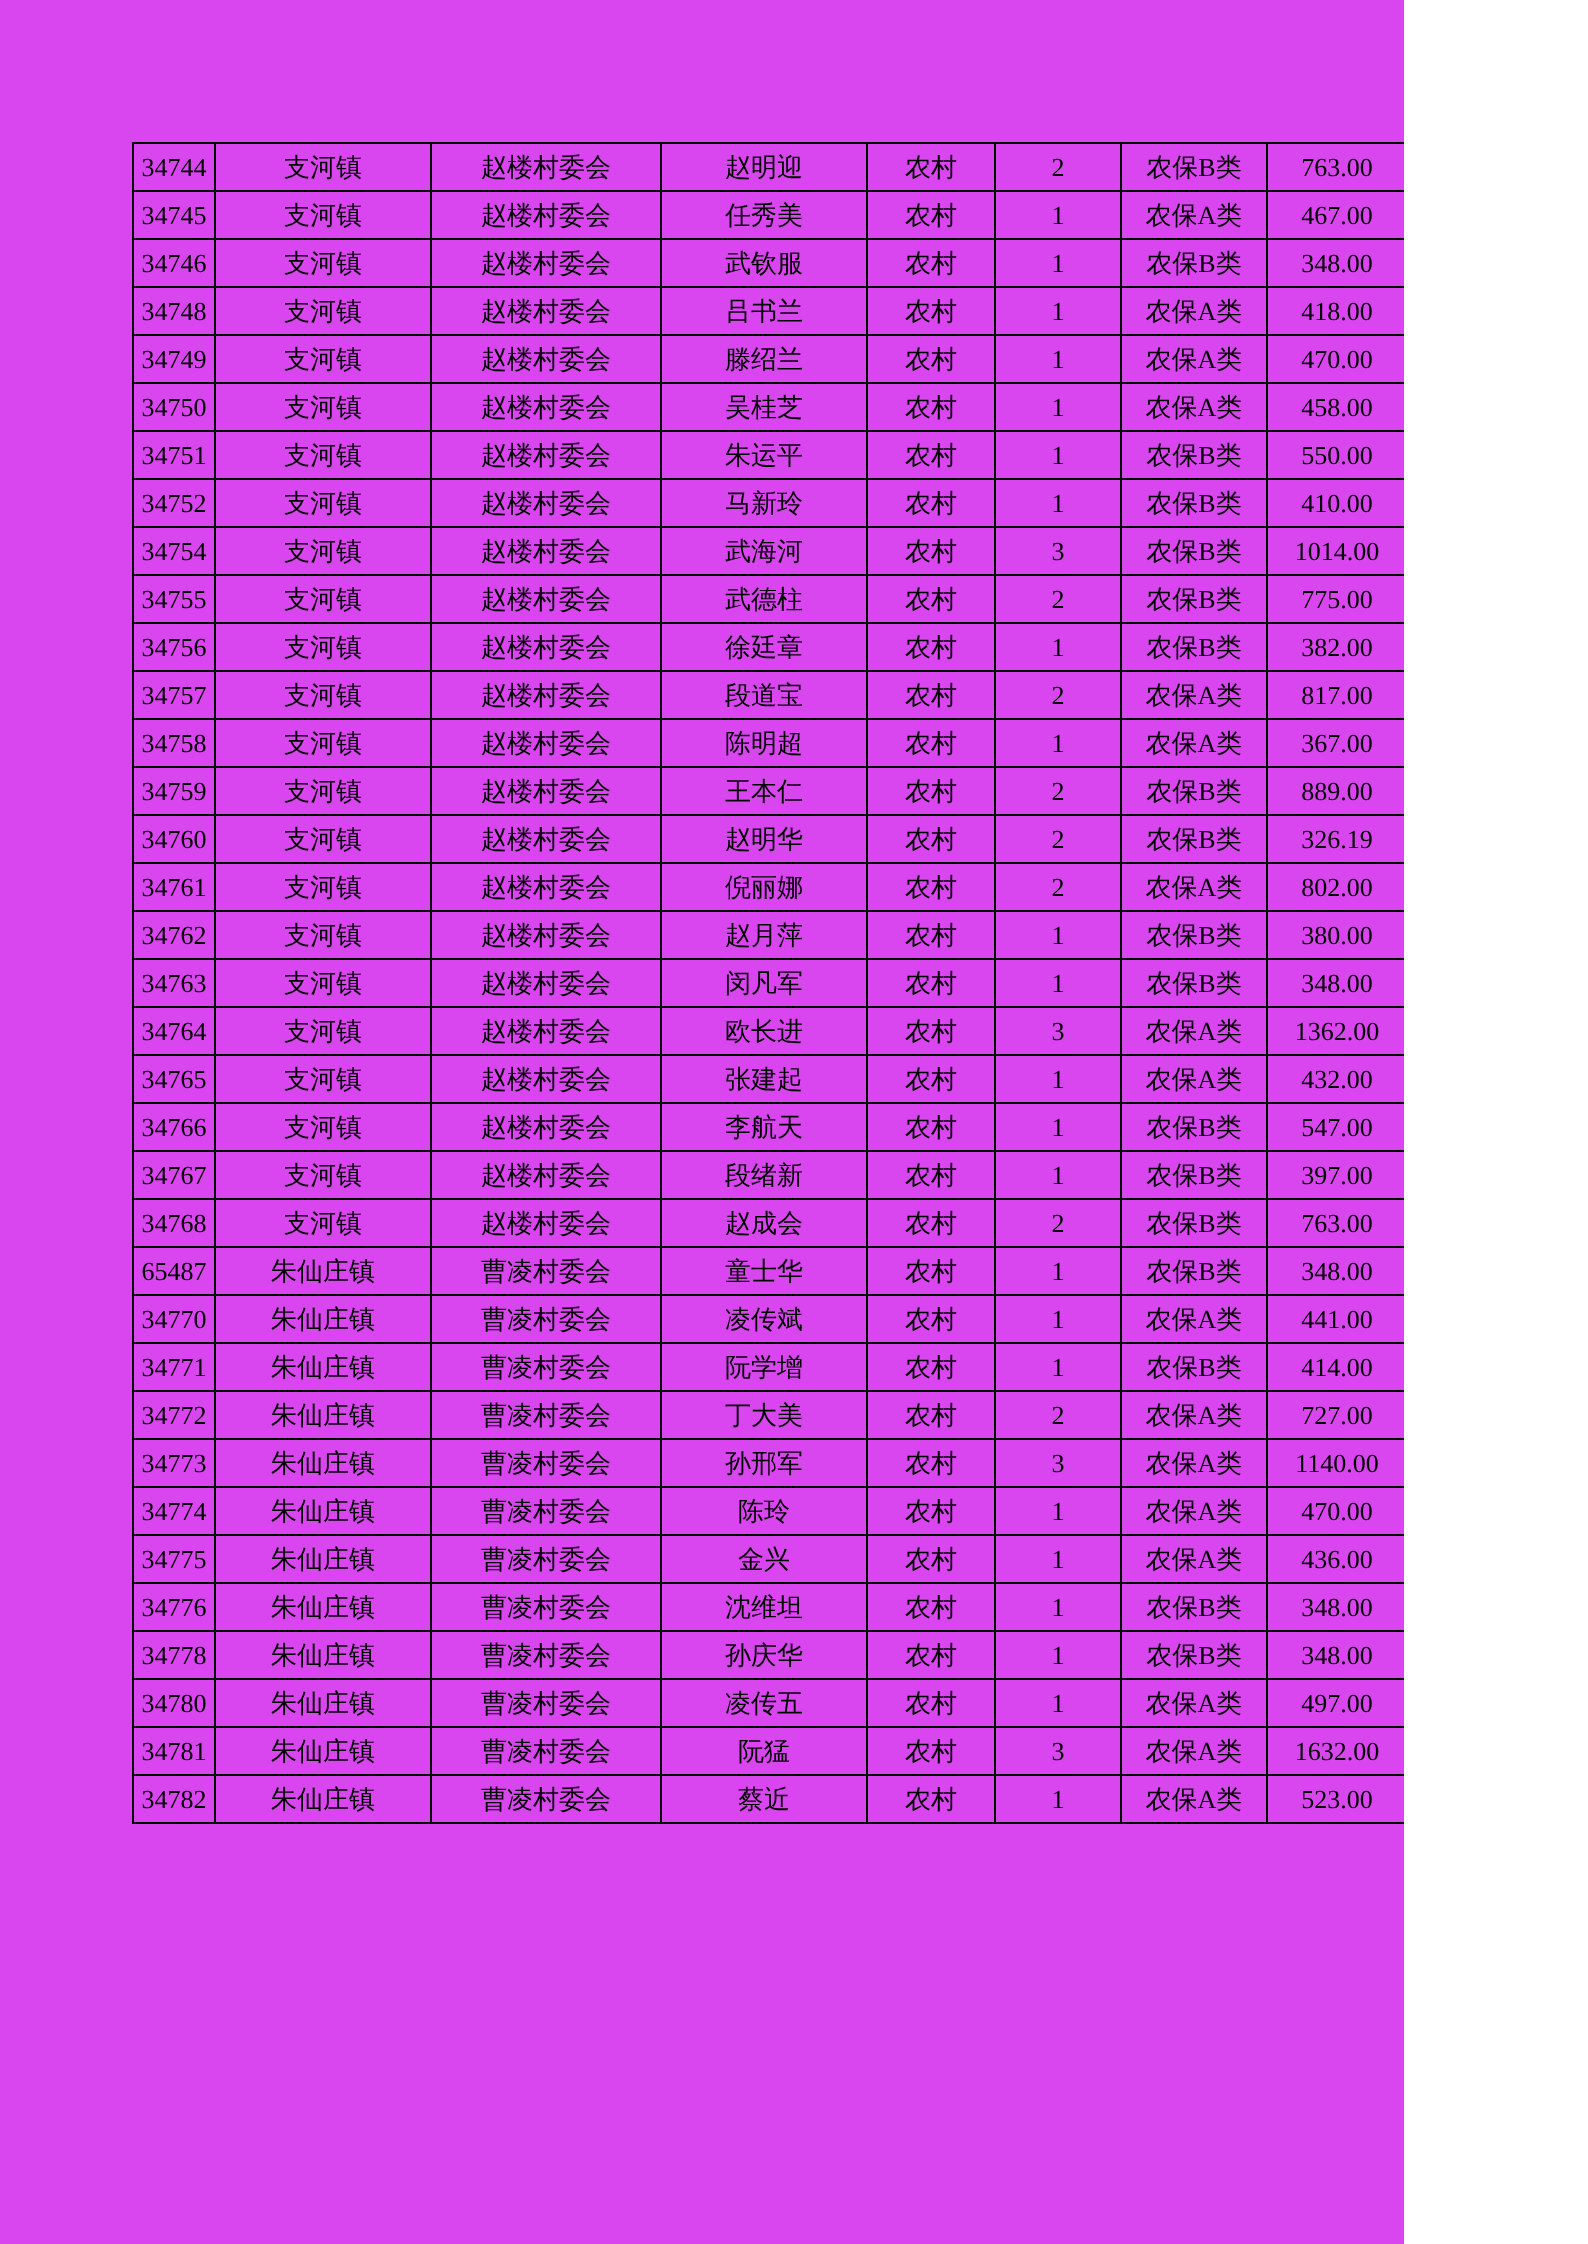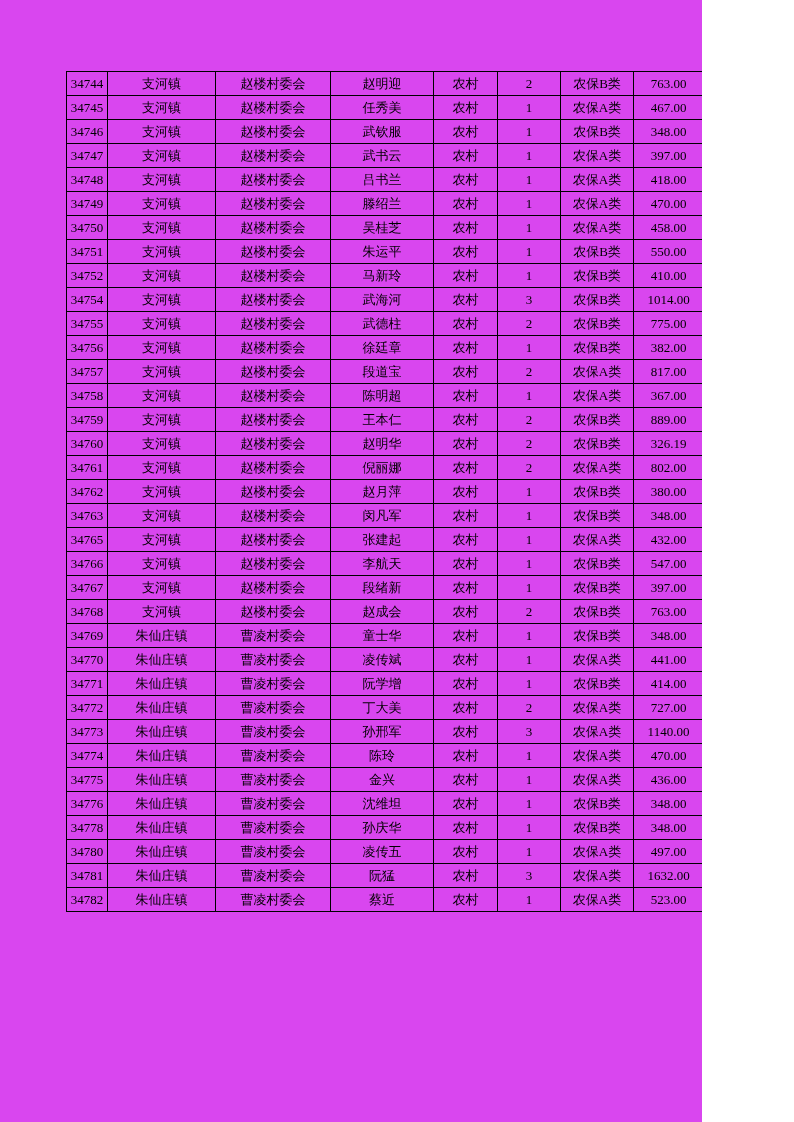--- a/index.html
+++ b/index.html
@@ -84,221 +84,221 @@
           <td>34746</td>
           <td>支河镇</td>
           <td>赵楼村委会</td>
           <td>武钦服</td>
           <td>农村</td>
           <td>1</td>
           <td>农保B类</td>
           <td>348.00</td>
         </tr>
         <tr>
-          <td>34747</td>
-          <td>支河镇</td>
-          <td>赵楼村委会</td>
-          <td>武书云</td>
-          <td>农村</td>
-          <td>1</td>
-          <td>农保A类</td>
+          <td>34748</td>
+          <td>支河镇</td>
+          <td>赵楼村委会</td>
+          <td>吕书兰</td>
+          <td>农村</td>
+          <td>1</td>
+          <td>农保A类</td>
+          <td>418.00</td>
+        </tr>
+        <tr>
+          <td>34749</td>
+          <td>支河镇</td>
+          <td>赵楼村委会</td>
+          <td>滕绍兰</td>
+          <td>农村</td>
+          <td>1</td>
+          <td>农保A类</td>
+          <td>470.00</td>
+        </tr>
+        <tr>
+          <td>34750</td>
+          <td>支河镇</td>
+          <td>赵楼村委会</td>
+          <td>吴桂芝</td>
+          <td>农村</td>
+          <td>1</td>
+          <td>农保A类</td>
+          <td>458.00</td>
+        </tr>
+        <tr>
+          <td>34751</td>
+          <td>支河镇</td>
+          <td>赵楼村委会</td>
+          <td>朱运平</td>
+          <td>农村</td>
+          <td>1</td>
+          <td>农保B类</td>
+          <td>550.00</td>
+        </tr>
+        <tr>
+          <td>34752</td>
+          <td>支河镇</td>
+          <td>赵楼村委会</td>
+          <td>马新玲</td>
+          <td>农村</td>
+          <td>1</td>
+          <td>农保B类</td>
+          <td>410.00</td>
+        </tr>
+        <tr>
+          <td>34754</td>
+          <td>支河镇</td>
+          <td>赵楼村委会</td>
+          <td>武海河</td>
+          <td>农村</td>
+          <td>3</td>
+          <td>农保B类</td>
+          <td>1014.00</td>
+        </tr>
+        <tr>
+          <td>34755</td>
+          <td>支河镇</td>
+          <td>赵楼村委会</td>
+          <td>武德柱</td>
+          <td>农村</td>
+          <td>2</td>
+          <td>农保B类</td>
+          <td>775.00</td>
+        </tr>
+        <tr>
+          <td>34756</td>
+          <td>支河镇</td>
+          <td>赵楼村委会</td>
+          <td>徐廷章</td>
+          <td>农村</td>
+          <td>1</td>
+          <td>农保B类</td>
+          <td>382.00</td>
+        </tr>
+        <tr>
+          <td>34757</td>
+          <td>支河镇</td>
+          <td>赵楼村委会</td>
+          <td>段道宝</td>
+          <td>农村</td>
+          <td>2</td>
+          <td>农保A类</td>
+          <td>817.00</td>
+        </tr>
+        <tr>
+          <td>34758</td>
+          <td>支河镇</td>
+          <td>赵楼村委会</td>
+          <td>陈明超</td>
+          <td>农村</td>
+          <td>1</td>
+          <td>农保A类</td>
+          <td>367.00</td>
+        </tr>
+        <tr>
+          <td>34759</td>
+          <td>支河镇</td>
+          <td>赵楼村委会</td>
+          <td>王本仁</td>
+          <td>农村</td>
+          <td>2</td>
+          <td>农保B类</td>
+          <td>889.00</td>
+        </tr>
+        <tr>
+          <td>34760</td>
+          <td>支河镇</td>
+          <td>赵楼村委会</td>
+          <td>赵明华</td>
+          <td>农村</td>
+          <td>2</td>
+          <td>农保B类</td>
+          <td>326.19</td>
+        </tr>
+        <tr>
+          <td>34761</td>
+          <td>支河镇</td>
+          <td>赵楼村委会</td>
+          <td>倪丽娜</td>
+          <td>农村</td>
+          <td>2</td>
+          <td>农保A类</td>
+          <td>802.00</td>
+        </tr>
+        <tr>
+          <td>34762</td>
+          <td>支河镇</td>
+          <td>赵楼村委会</td>
+          <td>赵月萍</td>
+          <td>农村</td>
+          <td>1</td>
+          <td>农保B类</td>
+          <td>380.00</td>
+        </tr>
+        <tr>
+          <td>34763</td>
+          <td>支河镇</td>
+          <td>赵楼村委会</td>
+          <td>闵凡军</td>
+          <td>农村</td>
+          <td>1</td>
+          <td>农保B类</td>
+          <td>348.00</td>
+        </tr>
+        <tr>
+          <td>34764</td>
+          <td>支河镇</td>
+          <td>赵楼村委会</td>
+          <td>欧长进</td>
+          <td>农村</td>
+          <td>3</td>
+          <td>农保A类</td>
+          <td>1362.00</td>
+        </tr>
+        <tr>
+          <td>34765</td>
+          <td>支河镇</td>
+          <td>赵楼村委会</td>
+          <td>张建起</td>
+          <td>农村</td>
+          <td>1</td>
+          <td>农保A类</td>
+          <td>432.00</td>
+        </tr>
+        <tr>
+          <td>34766</td>
+          <td>支河镇</td>
+          <td>赵楼村委会</td>
+          <td>李航天</td>
+          <td>农村</td>
+          <td>1</td>
+          <td>农保B类</td>
+          <td>547.00</td>
+        </tr>
+        <tr>
+          <td>34767</td>
+          <td>支河镇</td>
+          <td>赵楼村委会</td>
+          <td>段绪新</td>
+          <td>农村</td>
+          <td>1</td>
+          <td>农保B类</td>
           <td>397.00</td>
         </tr>
         <tr>
-          <td>34748</td>
-          <td>支河镇</td>
-          <td>赵楼村委会</td>
-          <td>吕书兰</td>
-          <td>农村</td>
-          <td>1</td>
-          <td>农保A类</td>
-          <td>418.00</td>
-        </tr>
-        <tr>
-          <td>34749</td>
-          <td>支河镇</td>
-          <td>赵楼村委会</td>
-          <td>滕绍兰</td>
-          <td>农村</td>
-          <td>1</td>
-          <td>农保A类</td>
-          <td>470.00</td>
-        </tr>
-        <tr>
-          <td>34750</td>
-          <td>支河镇</td>
-          <td>赵楼村委会</td>
-          <td>吴桂芝</td>
-          <td>农村</td>
-          <td>1</td>
-          <td>农保A类</td>
-          <td>458.00</td>
-        </tr>
-        <tr>
-          <td>34751</td>
-          <td>支河镇</td>
-          <td>赵楼村委会</td>
-          <td>朱运平</td>
-          <td>农村</td>
-          <td>1</td>
-          <td>农保B类</td>
-          <td>550.00</td>
-        </tr>
-        <tr>
-          <td>34752</td>
-          <td>支河镇</td>
-          <td>赵楼村委会</td>
-          <td>马新玲</td>
-          <td>农村</td>
-          <td>1</td>
-          <td>农保B类</td>
-          <td>410.00</td>
-        </tr>
-        <tr>
-          <td>34754</td>
-          <td>支河镇</td>
-          <td>赵楼村委会</td>
-          <td>武海河</td>
-          <td>农村</td>
-          <td>3</td>
-          <td>农保B类</td>
-          <td>1014.00</td>
-        </tr>
-        <tr>
-          <td>34755</td>
-          <td>支河镇</td>
-          <td>赵楼村委会</td>
-          <td>武德柱</td>
-          <td>农村</td>
-          <td>2</td>
-          <td>农保B类</td>
-          <td>775.00</td>
-        </tr>
-        <tr>
-          <td>34756</td>
-          <td>支河镇</td>
-          <td>赵楼村委会</td>
-          <td>徐廷章</td>
-          <td>农村</td>
-          <td>1</td>
-          <td>农保B类</td>
-          <td>382.00</td>
-        </tr>
-        <tr>
-          <td>34757</td>
-          <td>支河镇</td>
-          <td>赵楼村委会</td>
-          <td>段道宝</td>
-          <td>农村</td>
-          <td>2</td>
-          <td>农保A类</td>
-          <td>817.00</td>
-        </tr>
-        <tr>
-          <td>34758</td>
-          <td>支河镇</td>
-          <td>赵楼村委会</td>
-          <td>陈明超</td>
-          <td>农村</td>
-          <td>1</td>
-          <td>农保A类</td>
-          <td>367.00</td>
-        </tr>
-        <tr>
-          <td>34759</td>
-          <td>支河镇</td>
-          <td>赵楼村委会</td>
-          <td>王本仁</td>
-          <td>农村</td>
-          <td>2</td>
-          <td>农保B类</td>
-          <td>889.00</td>
-        </tr>
-        <tr>
-          <td>34760</td>
-          <td>支河镇</td>
-          <td>赵楼村委会</td>
-          <td>赵明华</td>
-          <td>农村</td>
-          <td>2</td>
-          <td>农保B类</td>
-          <td>326.19</td>
-        </tr>
-        <tr>
-          <td>34761</td>
-          <td>支河镇</td>
-          <td>赵楼村委会</td>
-          <td>倪丽娜</td>
-          <td>农村</td>
-          <td>2</td>
-          <td>农保A类</td>
-          <td>802.00</td>
-        </tr>
-        <tr>
-          <td>34762</td>
-          <td>支河镇</td>
-          <td>赵楼村委会</td>
-          <td>赵月萍</td>
-          <td>农村</td>
-          <td>1</td>
-          <td>农保B类</td>
-          <td>380.00</td>
-        </tr>
-        <tr>
-          <td>34763</td>
-          <td>支河镇</td>
-          <td>赵楼村委会</td>
-          <td>闵凡军</td>
-          <td>农村</td>
-          <td>1</td>
-          <td>农保B类</td>
-          <td>348.00</td>
-        </tr>
-        <tr>
-          <td>34765</td>
-          <td>支河镇</td>
-          <td>赵楼村委会</td>
-          <td>张建起</td>
-          <td>农村</td>
-          <td>1</td>
-          <td>农保A类</td>
-          <td>432.00</td>
-        </tr>
-        <tr>
-          <td>34766</td>
-          <td>支河镇</td>
-          <td>赵楼村委会</td>
-          <td>李航天</td>
-          <td>农村</td>
-          <td>1</td>
-          <td>农保B类</td>
-          <td>547.00</td>
-        </tr>
-        <tr>
-          <td>34767</td>
-          <td>支河镇</td>
-          <td>赵楼村委会</td>
-          <td>段绪新</td>
-          <td>农村</td>
-          <td>1</td>
-          <td>农保B类</td>
-          <td>397.00</td>
-        </tr>
-        <tr>
           <td>34768</td>
           <td>支河镇</td>
           <td>赵楼村委会</td>
           <td>赵成会</td>
           <td>农村</td>
           <td>2</td>
           <td>农保B类</td>
           <td>763.00</td>
         </tr>
         <tr>
-          <td>34769</td>
+          <td>65487</td>
           <td>朱仙庄镇</td>
           <td>曹凌村委会</td>
           <td>童士华</td>
           <td>农村</td>
           <td>1</td>
           <td>农保B类</td>
           <td>348.00</td>
         </tr>
         <tr>
           <td>34770</td>

